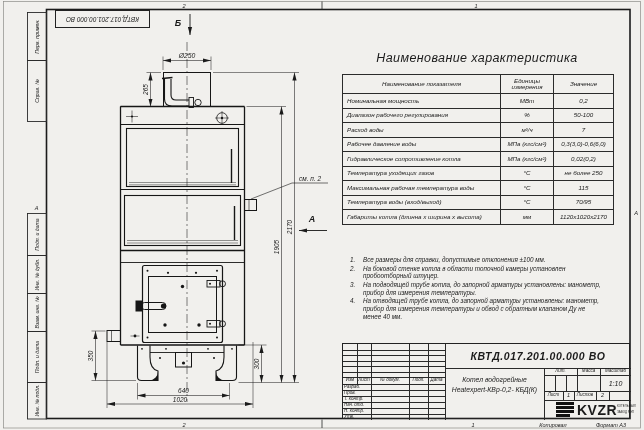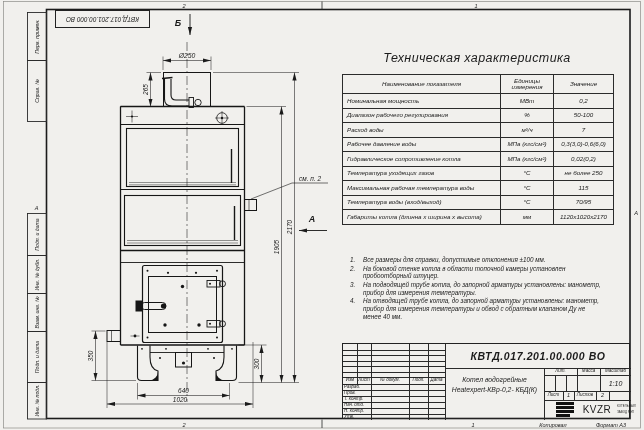--- a/index.html
+++ b/index.html
@@ -26,21 +26,21 @@
   .note{display:flex;margin-bottom:1px;}
   .note .n{width:13px;flex:none;}
   .note .t{flex:1;}
   #title-block{left:342px;top:343px;width:288px;height:76px;border:1.3px solid #222;
                box-sizing:border-box;}
   #tb-designation{font-size:10.5px;font-weight:bold;letter-spacing:.6px;}
   #tb-name{flex-direction:column;justify-content:flex-start;padding-top:9px;gap:3px;}
   #tb-name div{font-size:6.8px;white-space:nowrap;}
   .f45{font-size:4.5px;}
   .f55{font-size:5.5px;}
-  #brand-text{font-size:10px;font-weight:normal;font-style:normal;letter-spacing:.5px;}
+  #brand-text{font-size:14px;font-weight:bold;font-style:normal;letter-spacing:.5px;}
   .brand-sub{font-size:3.8px;font-style:normal;transform:scaleX(.78);transform-origin:left;
              white-space:nowrap;}
 </style>
 </head>
 <body>
 
 <svg class="abs" width="644" height="430" viewBox="0 0 644 430" style="left:0;top:0;">
   <defs>
     <marker id="arr" viewBox="0 0 8 5" refX="8" refY="2.5" markerWidth="8" markerHeight="5" orient="auto-start-reverse" markerUnits="userSpaceOnUse">
       <path d="M0,0.4 L8,2.5 L0,4.6 Z" fill="#1b1b1b"></path>
@@ -243,21 +243,21 @@
     <text x="183.5" y="393" font-size="6.5">640</text>
     <text x="180" y="401.5" font-size="6.5">1020</text>
     <text x="310" y="181" font-size="6.5">см. п. 2</text>
   </g>
 </svg>
 
 <div id="stamp" class="abs">
   <span>КВТД.017.201.00.000 ВО</span>
 </div>
 
-<div id="spec-title" class="abs">Техническая характеристика</div>
+<div id="spec-title" class="abs">Наименование характеристика</div>
 
 <table id="spec-table">
   <colgroup>
       <col style="width:158px">
       <col style="width:53px">
       <col style="width:60px">
     </colgroup>
   <tbody>
       <tr class="hdr">
     <td>Наименование показателя</td>

